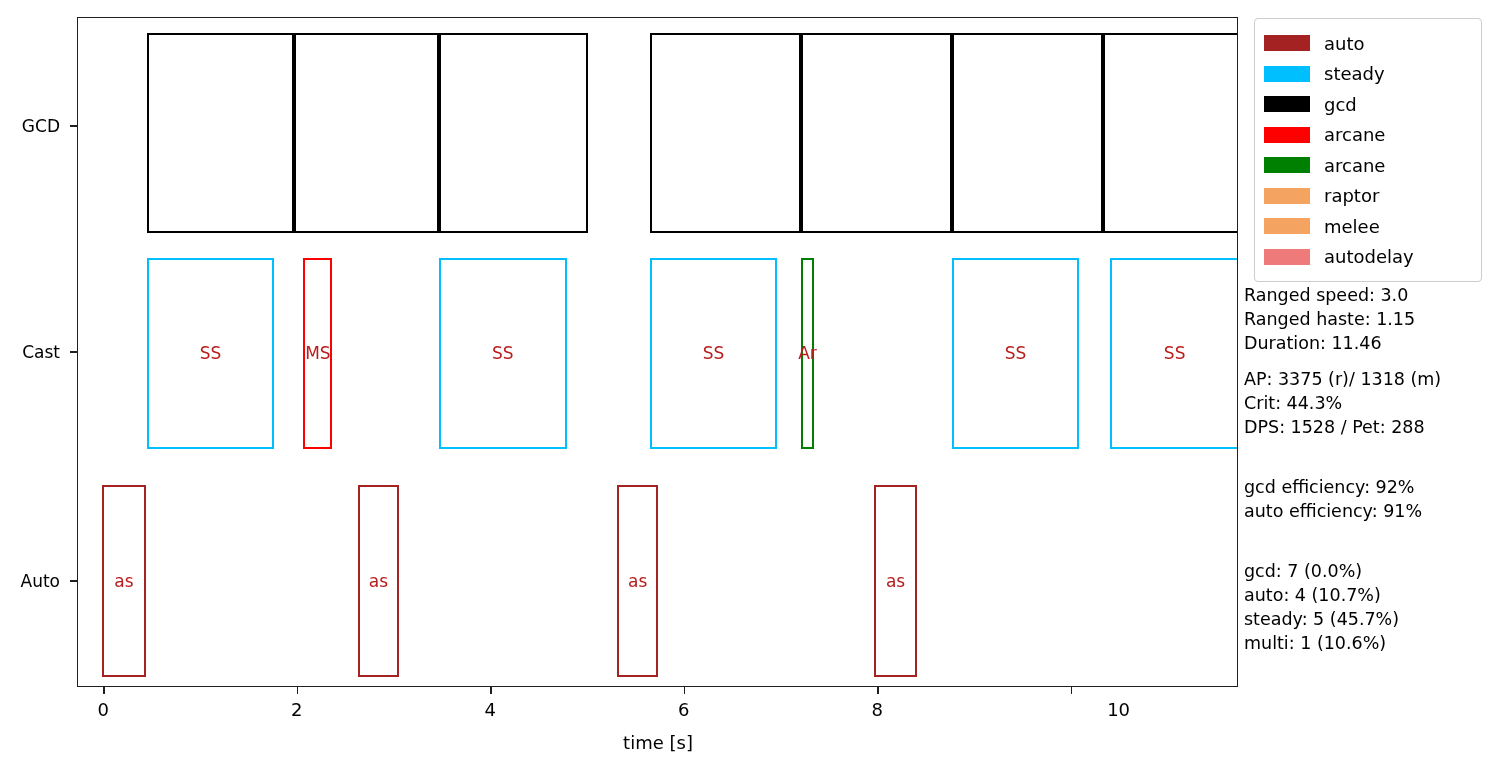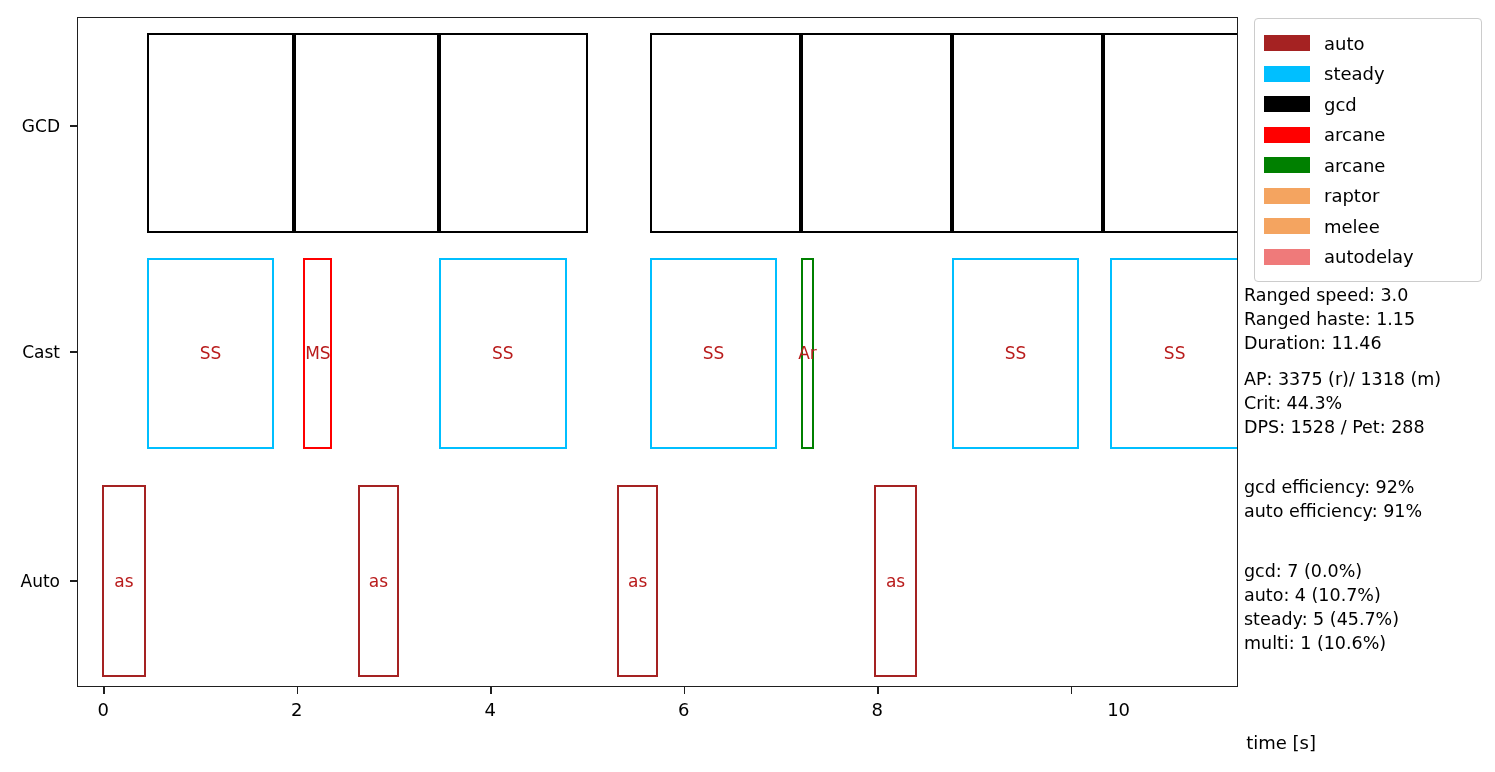--- a/index.html
+++ b/index.html
@@ -75,21 +75,21 @@
     position: absolute;
     font-size: 18px;
     color: #000000;
     transform: translateX(-50%);
     white-space: nowrap;
   }
   .xaxis-title {
     position: absolute;
     left: 0;
     width: 1316px;
-    text-align: right;
+    text-align: center;
     font-size: 18px;
     color: #000000;
   }
 
   
   .legend {
     position: absolute;
     left: 1254px;
     top: 18px;
     width: 228px;

